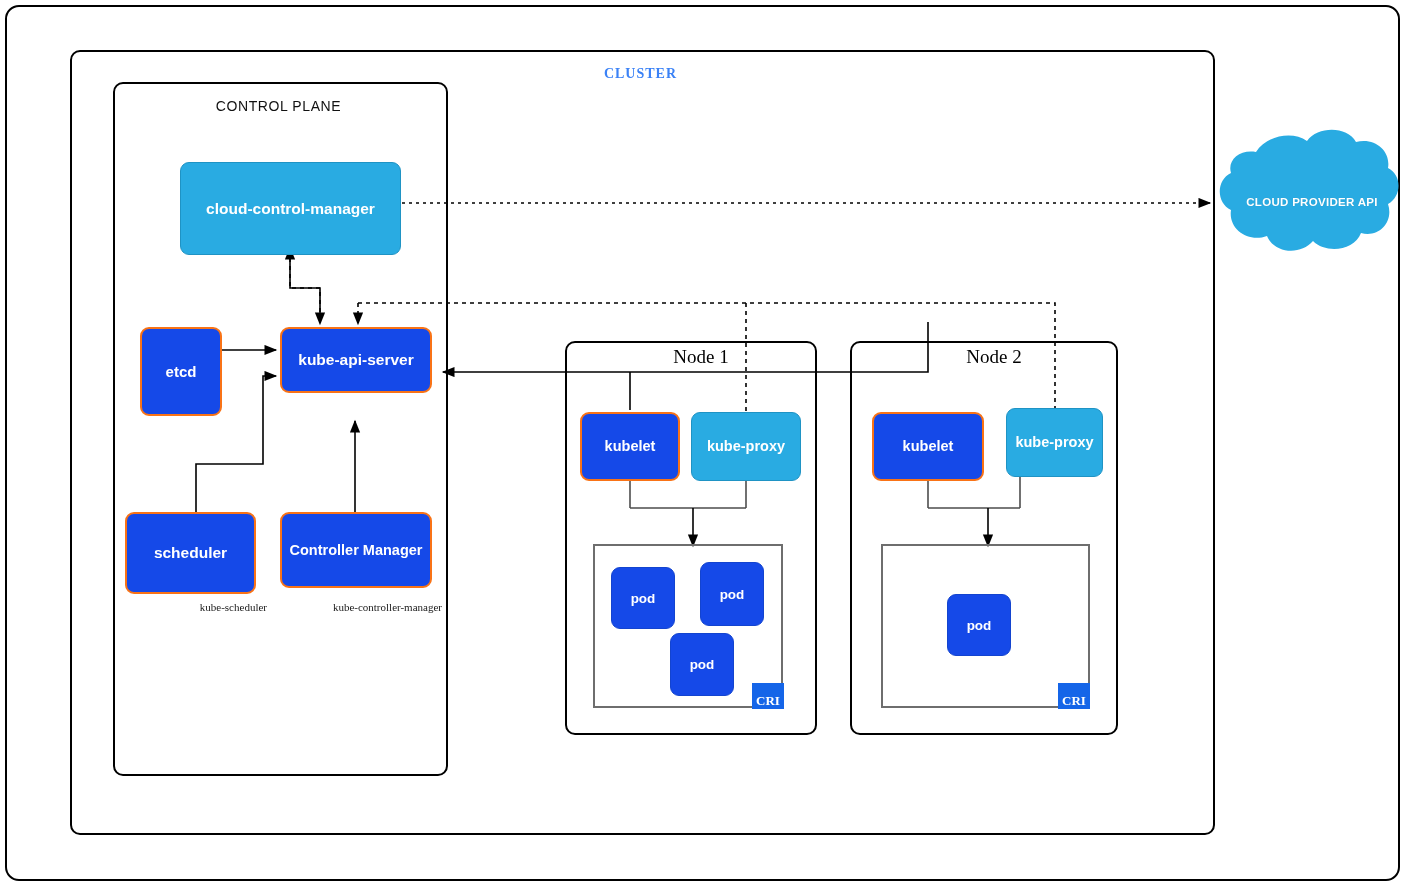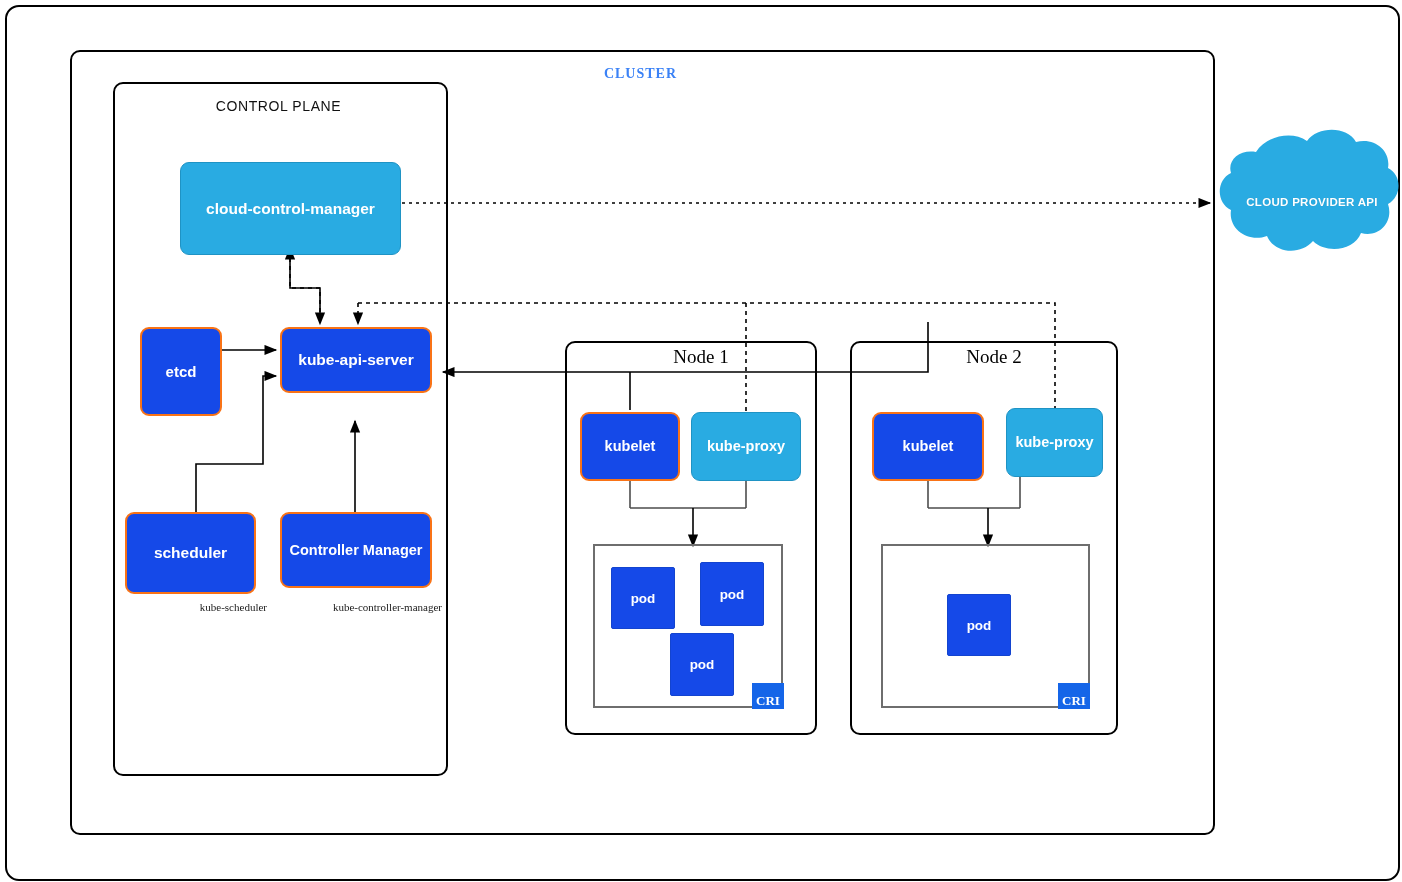--- a/index.html
+++ b/index.html
@@ -97,21 +97,21 @@
     font-size: 13px;
     display: flex;
     align-items: flex-end;
     justify-content: center;
     font-family: Liberation Serif, serif;
   }
   .pod {
     position: absolute;
     background: #1549e8;
     border: 1px solid #1344cf;
-    border-radius: 2px;
+    border-radius: 9px;
     color: #fff;
     font-weight: bold;
     font-size: 13.5px;
     display: flex;
     align-items: center;
     justify-content: center;
     font-family: "Liberation Sans", sans-serif;
   }
   .cloud-label {
     position: absolute;

